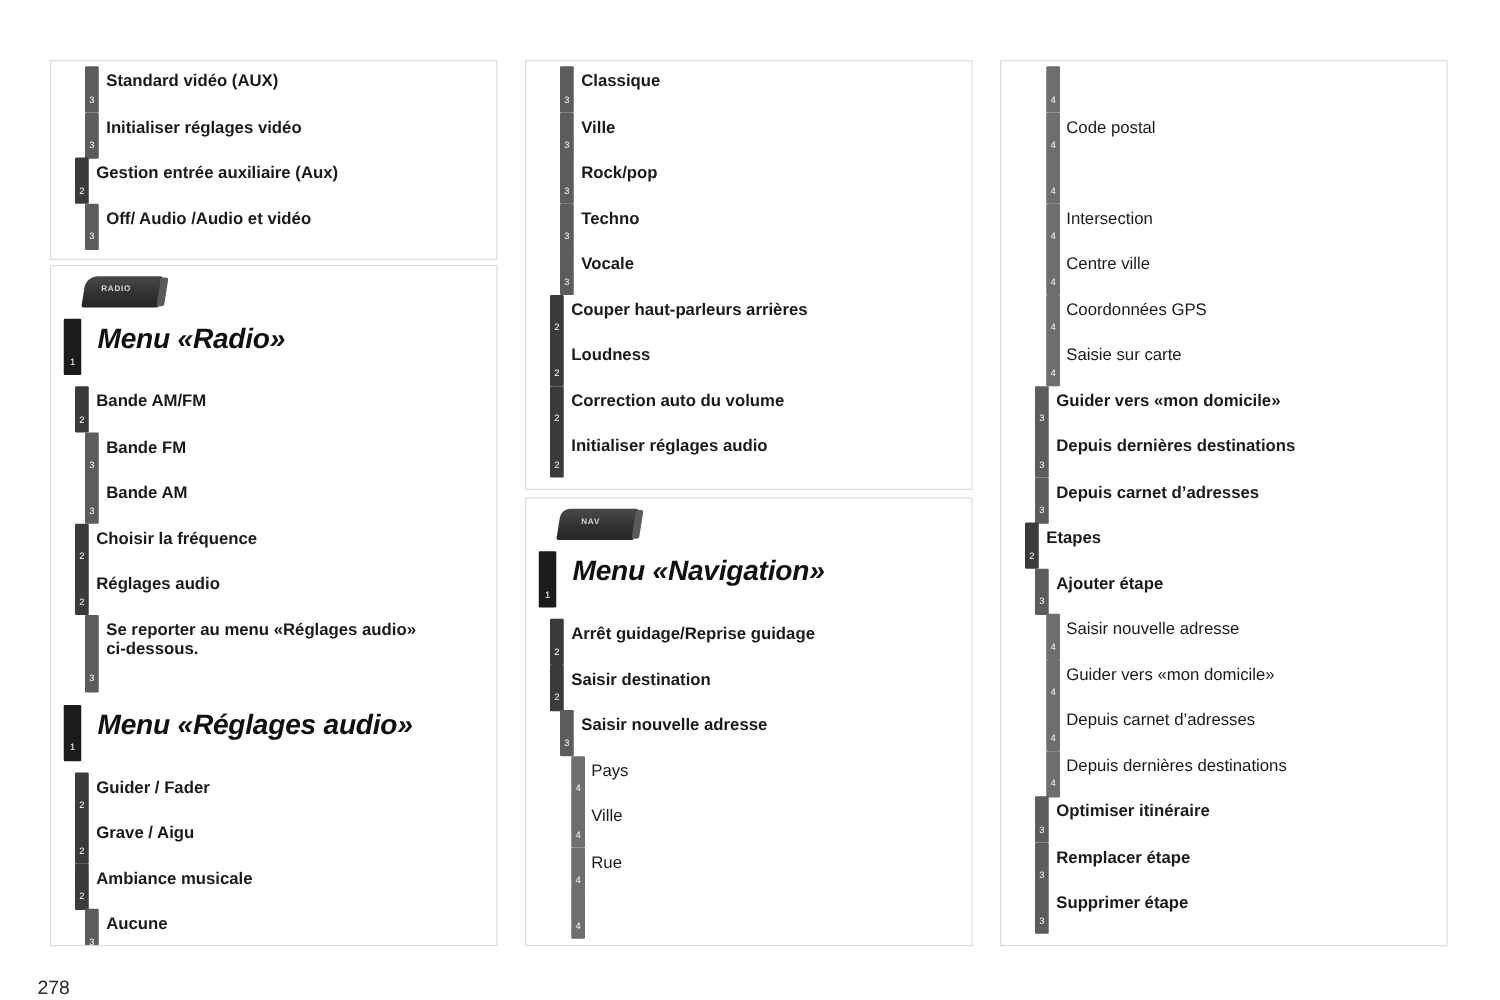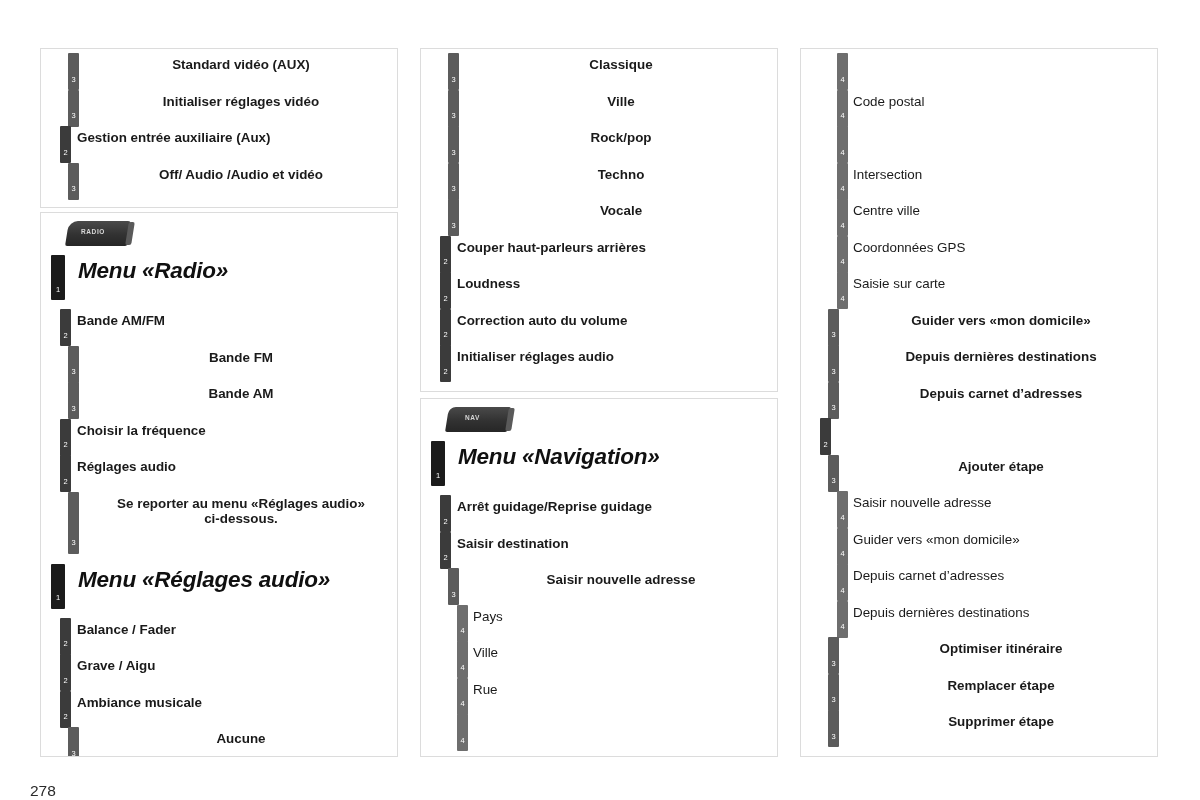--- a/index.html
+++ b/index.html
@@ -66,21 +66,21 @@
   .lv1 .txt{margin-left:37px;font-size:22.5px;line-height:26px;font-weight:bold;letter-spacing:-0.2px;padding-top:7px;color:#101010;font-style:italic;}
   .lv1{min-height:54px;}
 
   
   .lv2 .bar{left:19px;width:11px;height:37px;background:#3b3b3b;}
   .lv2 .txt{margin-left:36px;font-weight:bold;font-size:13.4px;}
   .lv2{min-height:36.5px;}
 
   
   .lv3 .bar{left:27px;width:11px;height:37px;background:#5c5c5c;}
-  .lv3 .txt{margin-left:44px;font-weight:bold;font-size:13.4px;text-align:center;}
+  .lv3 .txt{margin-left:44px;font-weight:bold;font-size:13.4px;}
   .lv3{min-height:36.5px;}
 
   
   .lv4 .bar{left:36px;width:11px;height:37px;background:#6e6e6e;}
   .lv4 .txt{margin-left:52px;font-weight:normal;font-size:13.4px;}
   .lv4{min-height:36.5px;}
 
   
   .lv3.two .bar{height:62px;}
   .lv3.two{min-height:72px;}
@@ -206,21 +206,21 @@
         <div class="row lv1">
           <div class="bar">
             <span>1</span>
           </div>
           <div class="txt">Menu «Réglages audio»</div>
         </div>
         <div class="row lv2">
           <div class="bar">
             <span>2</span>
           </div>
-          <div class="txt">Balance / Fader</div>
+          <div class="txt">Guider / Fader</div>
         </div>
         <div class="row lv2">
           <div class="bar">
             <span>2</span>
           </div>
           <div class="txt">Grave / Aigu</div>
         </div>
         <div class="row lv2">
           <div class="bar">
             <span>2</span>
@@ -403,20 +403,21 @@
         <div class="row lv3">
           <div class="bar">
             <span>3</span>
           </div>
           <div class="txt">Depuis carnet d’adresses</div>
         </div>
         <div class="row lv2">
           <div class="bar">
             <span>2</span>
           </div>
+          <div class="txt">Etapes</div>
         </div>
         <div class="row lv3">
           <div class="bar">
             <span>3</span>
           </div>
           <div class="txt">Ajouter étape</div>
         </div>
         <div class="row lv4">
           <div class="bar">
             <span>4</span>

